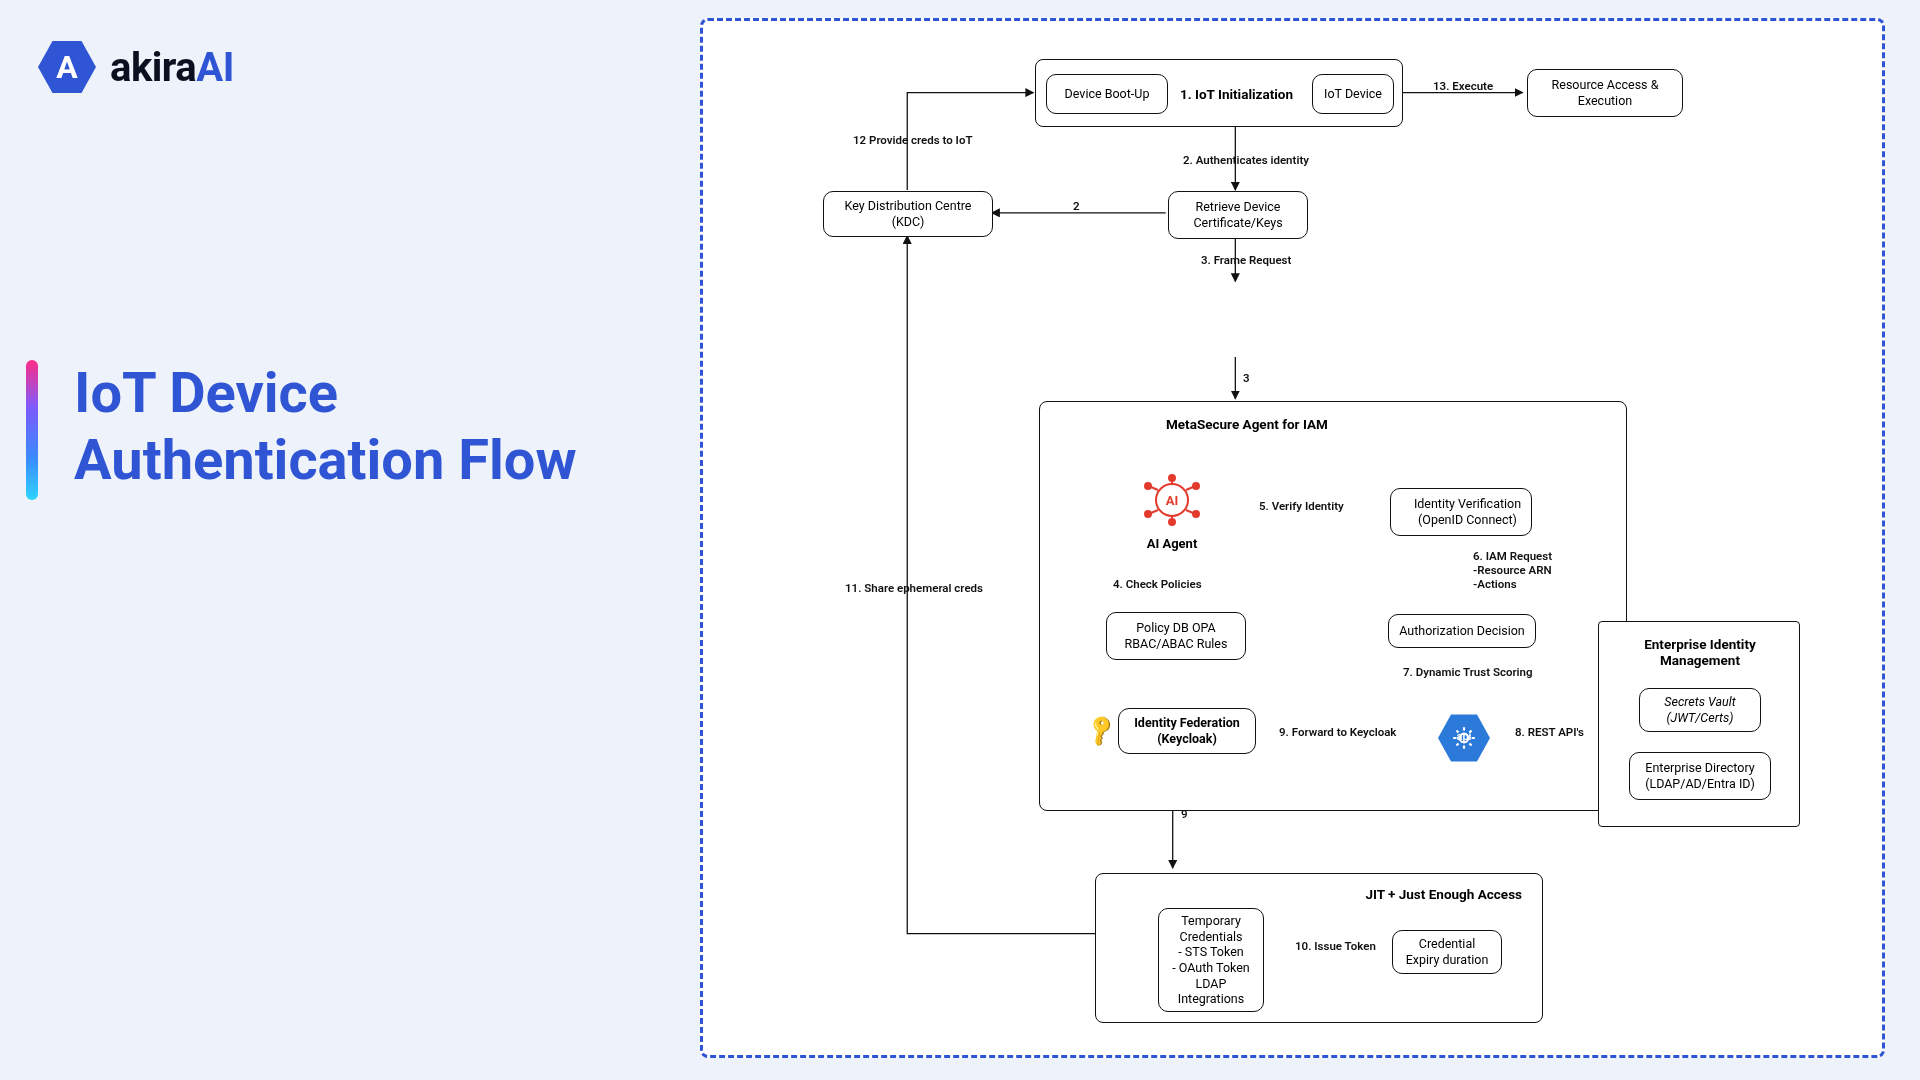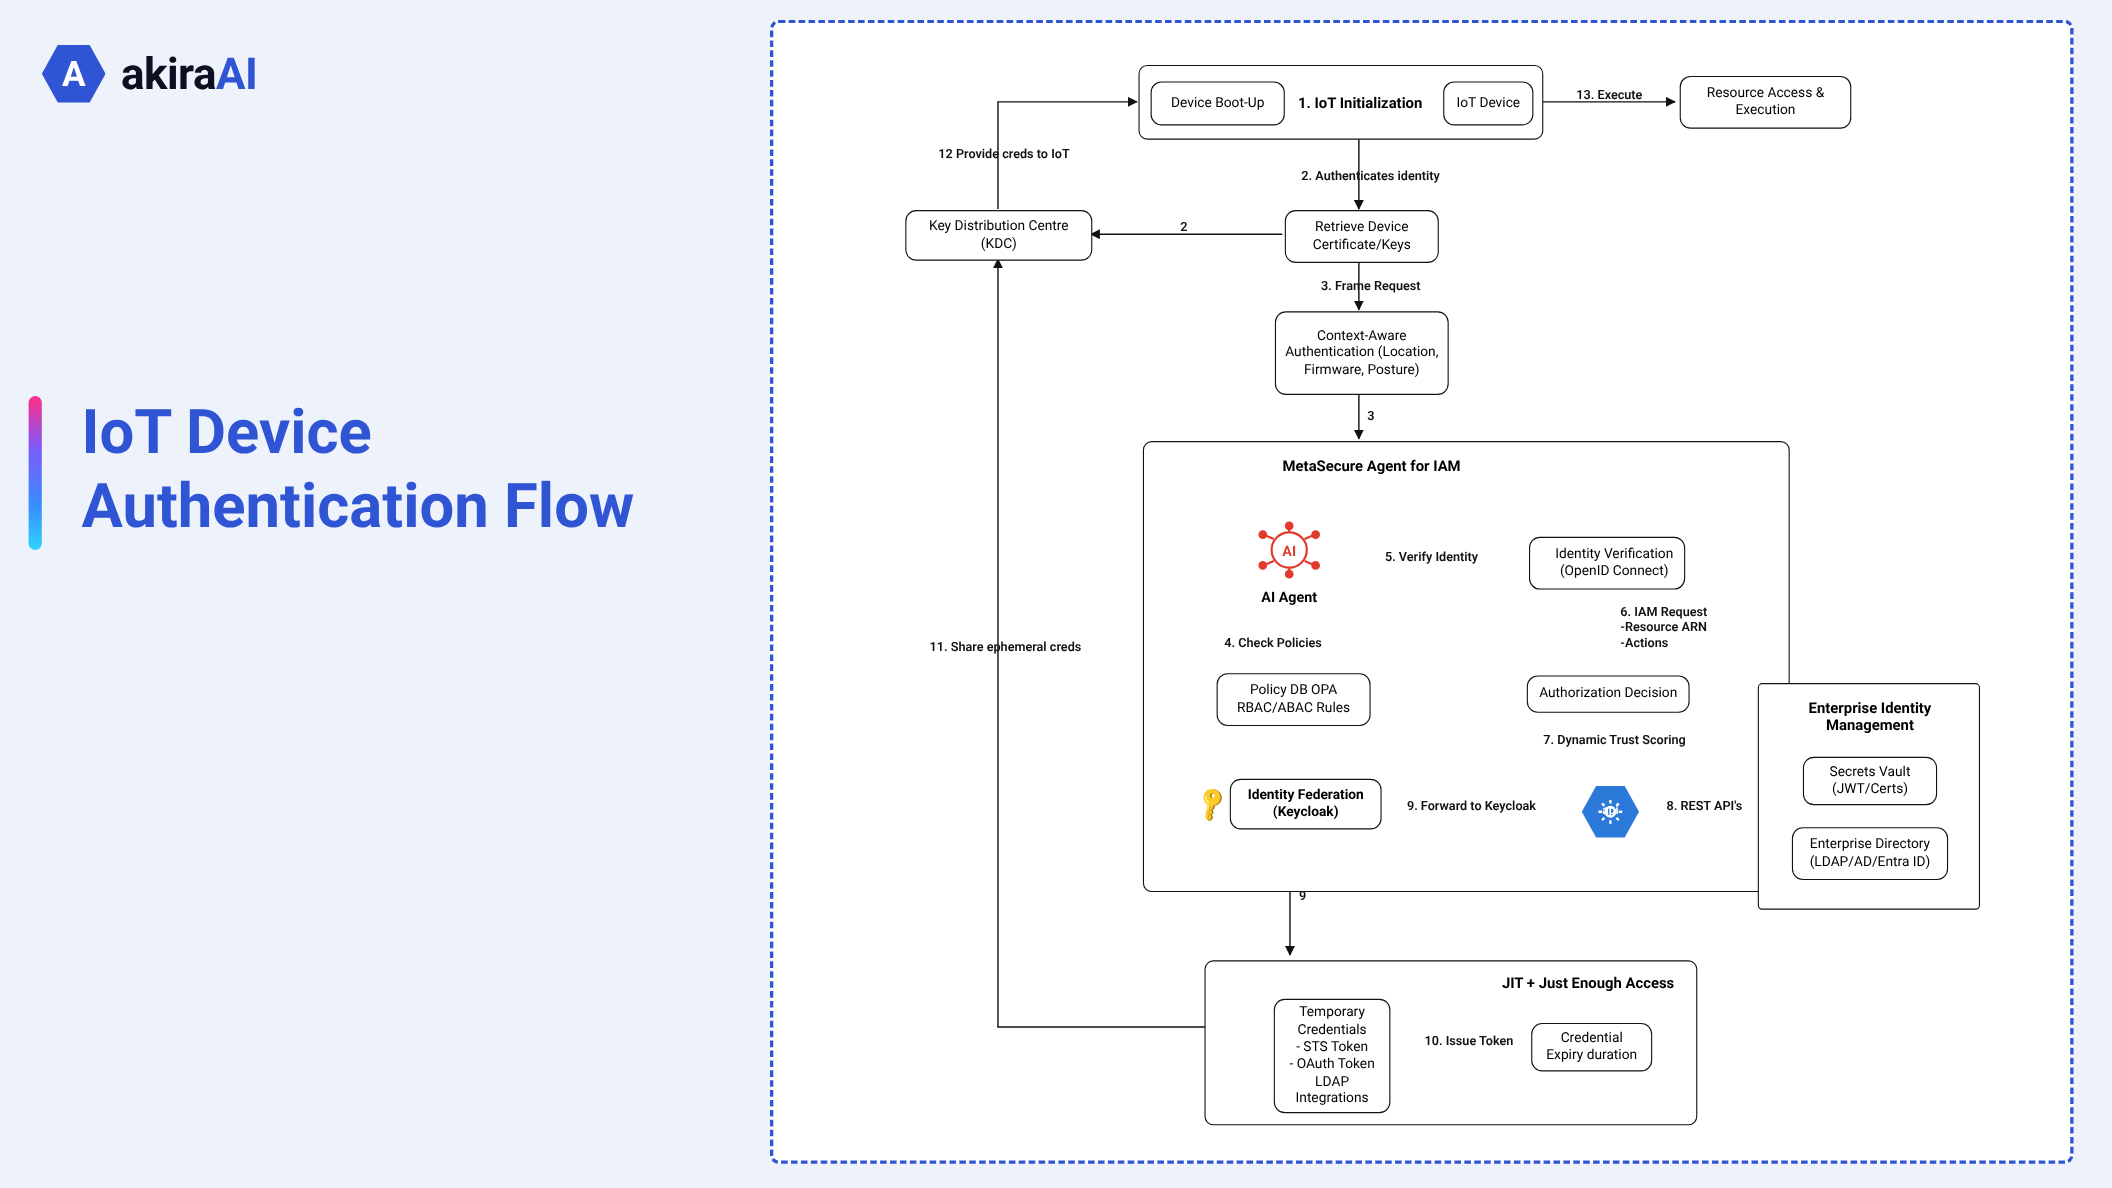--- a/index.html
+++ b/index.html
@@ -114,21 +114,20 @@
     <div class="panel-title" style="left:144px; top:26px;">1. IoT Initialization</div>
     <div class="box" style="left:276px; top:14px; width:82px; height:40px;">IoT Device</div>
   </div>
 
   <div class="box" style="left:824px; top:48px; width:156px; height:48px;">Resource Access &amp; Execution</div>
 
   <div class="box" style="left:120px; top:170px; width:170px; height:46px;">Key Distribution Centre (KDC)</div>
 
   <div class="box" style="left:465px; top:170px; width:140px; height:48px;">Retrieve Device Certificate/Keys</div>
 
-  <div class="box" style="left:456px; top:262px; width:158px; height:76px;">Context-Aware Authentication (Location, Firmware, Posture)</div>
 
   <div class="panel" style="left:336px; top:380px; width:588px; height:410px;">
     <div class="panel-title" style="left:126px; top:14px;">MetaSecure Agent for IAM</div>
 
     <div style="position:absolute; left:98px; top:70px; text-align:center;">
       <span class="ai-icon">
         <svg width="68" height="56" viewBox="0 0 68 56">
           <g stroke="#e23b2e" stroke-width="2" fill="none">
             <circle cx="34" cy="28" r="16"></circle>
             <circle cx="34" cy="6" r="3" fill="#e23b2e"></circle>
@@ -162,26 +161,26 @@
             <g fill="none" stroke="#fff" stroke-width="2">
               <circle cx="12" cy="12" r="4"></circle>
               <path d="M12 2v3M12 19v3M2 12h3M19 12h3M5 5l2 2M17 17l2 2M19 5l-2 2M5 19l2-2"></path>
             </g>
           </svg>
       </div>
       <div style="text-align:center;font-size:11px;color:#fff;position:relative;top:-34px;font-weight:600;">api</div>
     </div>
 
     <span class="key-icon" style="position:absolute; left:48px; top:316px; font-size:22px; transform:rotate(-35deg); color:#6fb4e8;">🔑</span>
-    <div class="box" style="left:78px; top:306px; width:138px; height:46px; font-weight:700;">Identity Federation (Keycloak)</div>
+    <div class="box" style="left:78px; top:306px; width:138px; height:46px; font-weight:700;border-radius:11px;">Identity Federation (Keycloak)</div>
   </div>
 
   <div class="panel" style="left:895px; top:600px; width:202px; height:206px; border-radius:4px;">
     <div class="panel-title" style="left:34px; top:14px; text-align:center; width:134px;">Enterprise Identity Management</div>
-    <div class="box" style="left:40px; top:66px; width:122px; height:44px;">Secrets Vault (JWT/Certs)</div>
+    <div class="box" style="left:40px; top:66px; width:122px; height:44px;font-style:italic;">Secrets Vault (JWT/Certs)</div>
     <div class="box" style="left:30px; top:130px; width:142px; height:48px;">Enterprise Directory (LDAP/AD/Entra ID)</div>
   </div>
 
   <div class="panel" style="left:392px; top:852px; width:448px; height:150px;">
     <div class="panel-title" style="right:20px; top:12px;">JIT + Just Enough Access</div>
     <div class="box" style="left:62px; top:34px; width:106px; height:104px; white-space:pre-line;">Temporary Credentials
 -  STS Token
 -  OAuth Token
 LDAP Integrations</div>
     <div class="box" style="left:296px; top:56px; width:110px; height:44px;">Credential Expiry duration</div>

